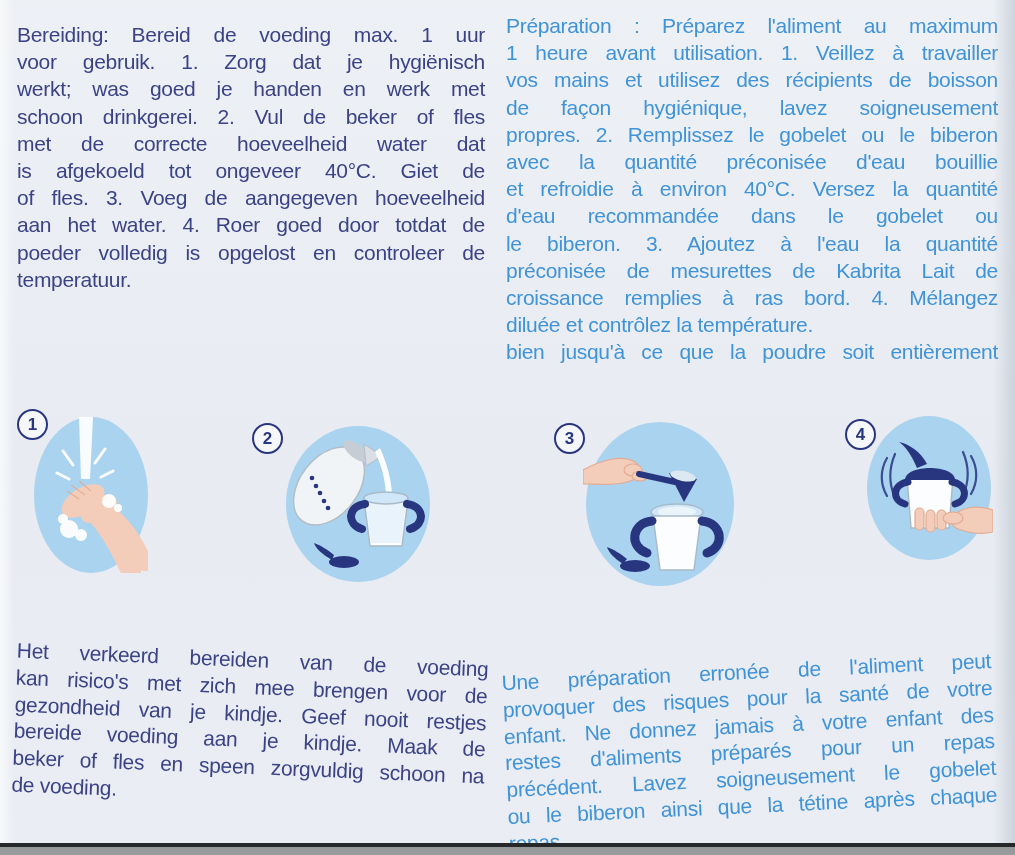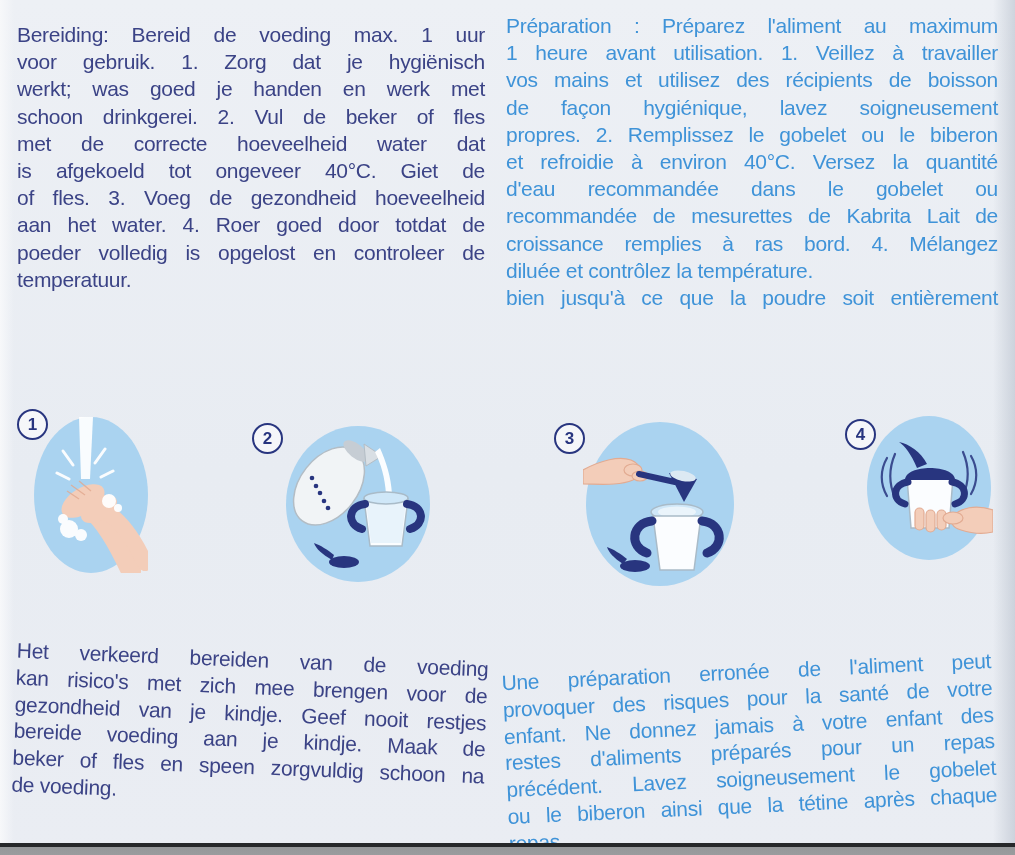--- a/index.html
+++ b/index.html
@@ -56,35 +56,37 @@
 
 <div class="stage">
 
   <section class="para nl p-nl-top">
       <div class="tline"><span class="b">Bereiding:</span><span> Bereid de voeding max. 1 uur</span></div>
       <div class="tline"><span>voor gebruik. </span><span class="b">1.</span><span> Zorg dat je hygiënisch</span></div>
       <div class="tline"><span>werkt; was goed je handen en werk met</span></div>
       <div class="tline"><span>schoon drinkgerei. </span><span class="b">2.</span><span> Vul de beker of fles</span></div>
       <div class="tline"><span>met de correcte hoeveelheid water dat</span></div>
       <div class="tline"><span>is afgekoeld tot ongeveer 40°C. Giet de</span></div>
-      <div class="tline"><span>of fles. </span><span class="b">3.</span><span> Voeg de gezondheid hoeveelheid</span></div>
+      <div class="tline"><span>of fles. </span><span class="b">3.</span><span> Voeg de aangegeven hoeveelheid</span></div>
       <div class="tline"><span>aan het water. </span><span class="b">4.</span><span> Roer goed door totdat de</span></div>
       <div class="tline"><span>poeder volledig is opgelost en controleer de</span></div>
       <div class="tline tline-end"><span>temperatuur.</span></div>
     </section>
 
   <section class="para fr p-fr-top">
       <div class="tline"><span class="b">Préparation :</span><span> Préparez l'aliment au maximum</span></div>
       <div class="tline"><span>1 heure avant utilisation. </span><span class="b">1.</span><span> Veillez à travailler</span></div>
       <div class="tline"><span>vos mains et utilisez des récipients de boisson</span></div>
       <div class="tline"><span>de façon hygiénique, lavez soigneusement</span></div>
       <div class="tline"><span>propres. </span><span class="b">2.</span><span> Remplissez le gobelet ou le biberon</span></div>
+      <div class="tline"><span>avec la quantité préconisée d'eau bouillie</span></div>
       <div class="tline"><span>et refroidie à environ 40°C. Versez la quantité</span></div>
       <div class="tline"><span>d'eau recommandée dans le gobelet ou</span></div>
-      <div class="tline"><span>recommandée de mesurettes de Kabrita Lait de</span></div>
+      <div class="tline"><span>le biberon. </span><span class="b">3.</span><span> Ajoutez à l'eau la quantité</span></div>
+      <div class="tline"><span>préconisée de mesurettes de Kabrita Lait de</span></div>
       <div class="tline"><span>croissance remplies à ras bord. </span><span class="b">4.</span><span> Mélangez</span></div>
       <div class="tline tline-end"><span>diluée et contrôlez la température.</span></div>
       <div class="tline"><span>bien jusqu'à ce que la poudre soit entièrement</span></div>
     </section>
 
   <div class="badge badge-1">
       <span>1</span>
     </div>
   <div class="badge badge-2">
       <span>2</span>

